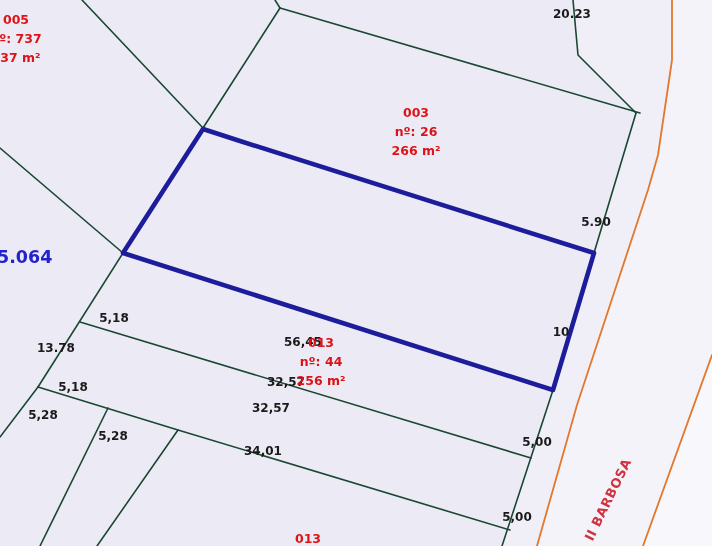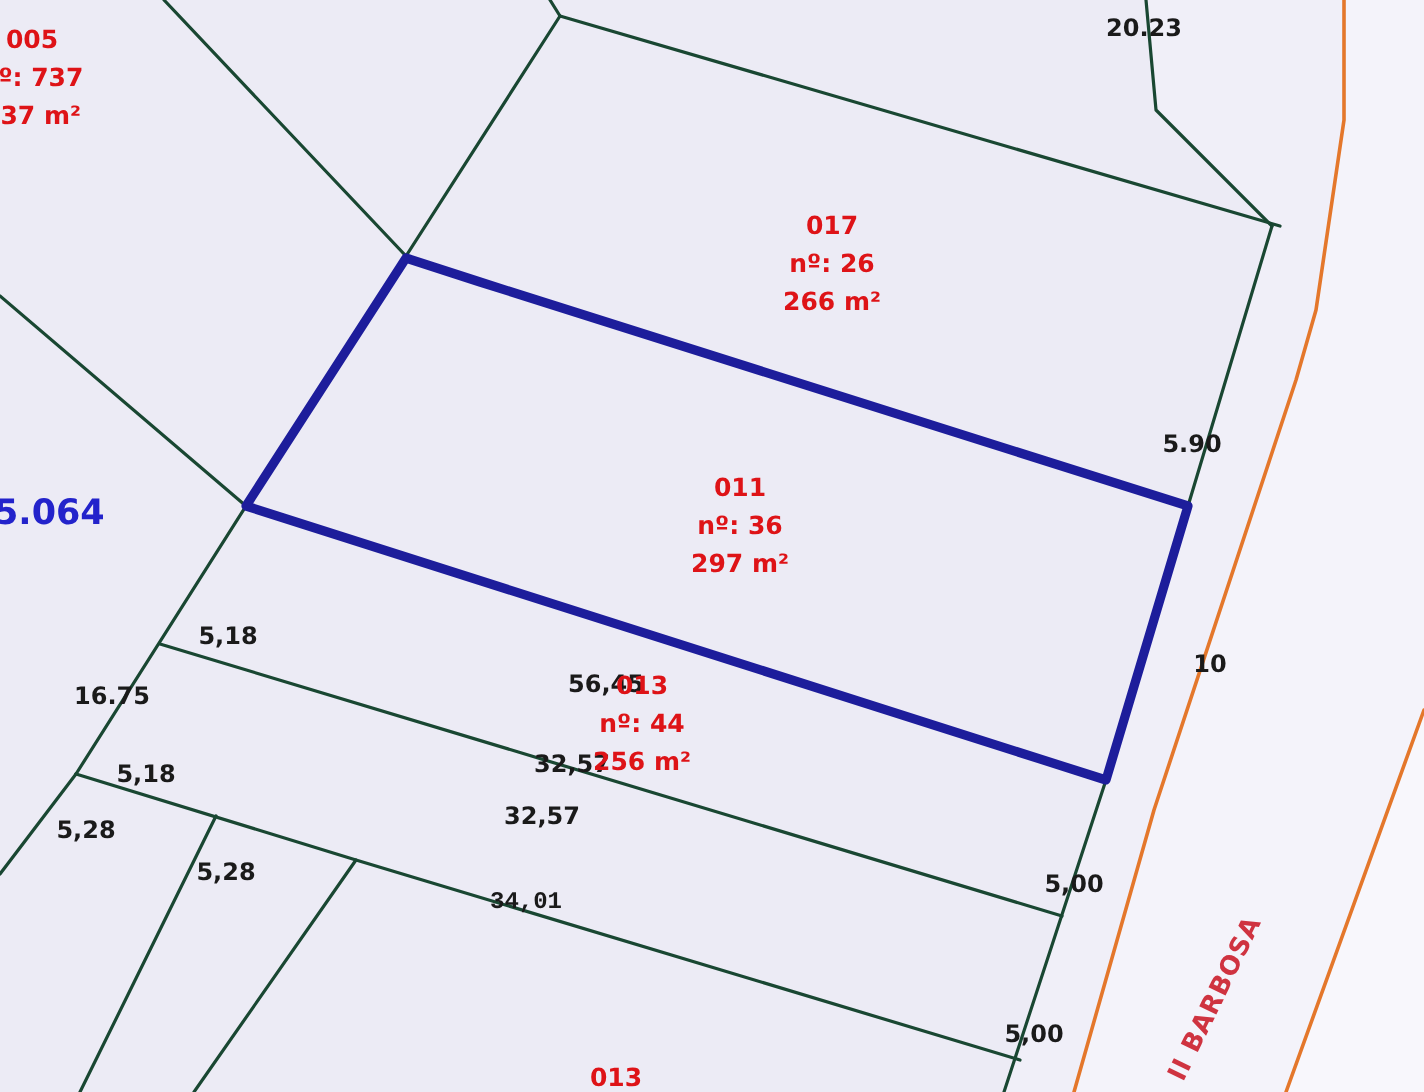--- a/index.html
+++ b/index.html
@@ -55,46 +55,41 @@
       <polyline points="38,387 178,430 510,530" fill="none" stroke="#194732" stroke-width="1.6" stroke-linecap="round" stroke-linejoin="round"></polyline>
       <polyline points="178,430 97,546" fill="none" stroke="#194732" stroke-width="1.6" stroke-linecap="round" stroke-linejoin="round"></polyline>
       <polyline points="108,408 40,546" fill="none" stroke="#194732" stroke-width="1.6" stroke-linecap="round" stroke-linejoin="round"></polyline>
       <polyline points="672,0 672,60 658,155 648,190 577,405 537,546" fill="none" stroke="#e4772b" stroke-width="1.8" stroke-linecap="round" stroke-linejoin="round"></polyline>
       <polyline points="712,355 643,546" fill="none" stroke="#e4772b" stroke-width="1.8" stroke-linecap="round" stroke-linejoin="round"></polyline>
       <polygon points="203,129 240,141 594,253 553,390 123,253" fill="none" stroke="#1d1d9b" stroke-width="4.6" stroke-linejoin="round"></polygon>
     </svg>
   <div class="labels" id="map-labels">
       <span class="measure" style="left: 572px; top: 14px;">20.23</span>
       <span class="measure" style="left: 596px; top: 222px;">5.90</span>
-      <span class="measure" style="left: 561px; top: 332px; margin-left: 44px;">10</span>
+      <span class="measure" style="left: 561px; top: 332px;">10</span>
       <span class="measure" style="left: 114px; top: 318px;">5,18</span>
-      <span class="measure" style="left: 56px; top: 348px;">16.75</span>
+      <span class="measure" style="left: 56px; top: 348px;">13.78</span>
       <span class="measure" style="left: 73px; top: 387px;">5,18</span>
       <span class="measure" style="left: 43px; top: 415px;">5,28</span>
       <span class="measure" style="left: 113px; top: 436px;">5,28</span>
       <span class="measure" style="left: 303px; top: 342px;">56,45</span>
       <span class="measure" style="left: 286px; top: 382px;">32,57</span>
       <span class="measure" style="left: 271px; top: 408px;">32,57</span>
-      <span class="measure" style="left: 263px; top: 451px; font-family: Liberation Mono, monospace;">34,01</span>
+      <span class="measure" style="left: 263px; top: 451px;">34,01</span>
       <span class="measure" style="left: 537px; top: 442px;">5,00</span>
       <span class="measure" style="left: 517px; top: 517px;">5,00</span>
       <div class="parcel" style="left: 16px; top: 10px;">
         <span>005</span>
         <span>nº: 737</span>
         <span>337 m²</span>
       </div>
       <div class="parcel" style="left: 416px; top: 103px;">
-        <span>017</span>
+        <span>003</span>
         <span>nº: 26</span>
         <span>266 m²</span>
-      </div>
-      <div class="parcel" style="left: 370px; top: 234px;">
-        <span>011</span>
-        <span>nº: 36</span>
-        <span>297 m²</span>
       </div>
       <div class="parcel" style="left: 321px; top: 333px;">
         <span>013</span>
         <span>nº: 44</span>
         <span>256 m²</span>
       </div>
       <div class="parcel" style="left: 308px; top: 529px;">
         <span>013</span>
       </div>
     </div>

